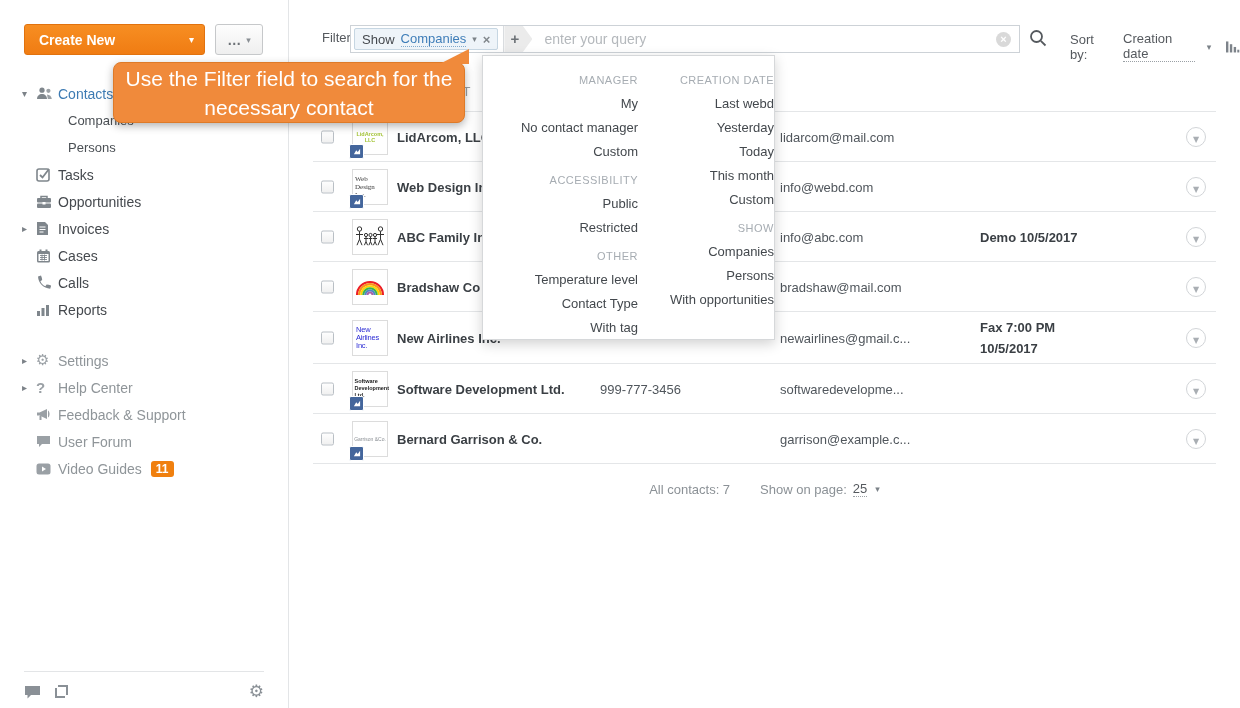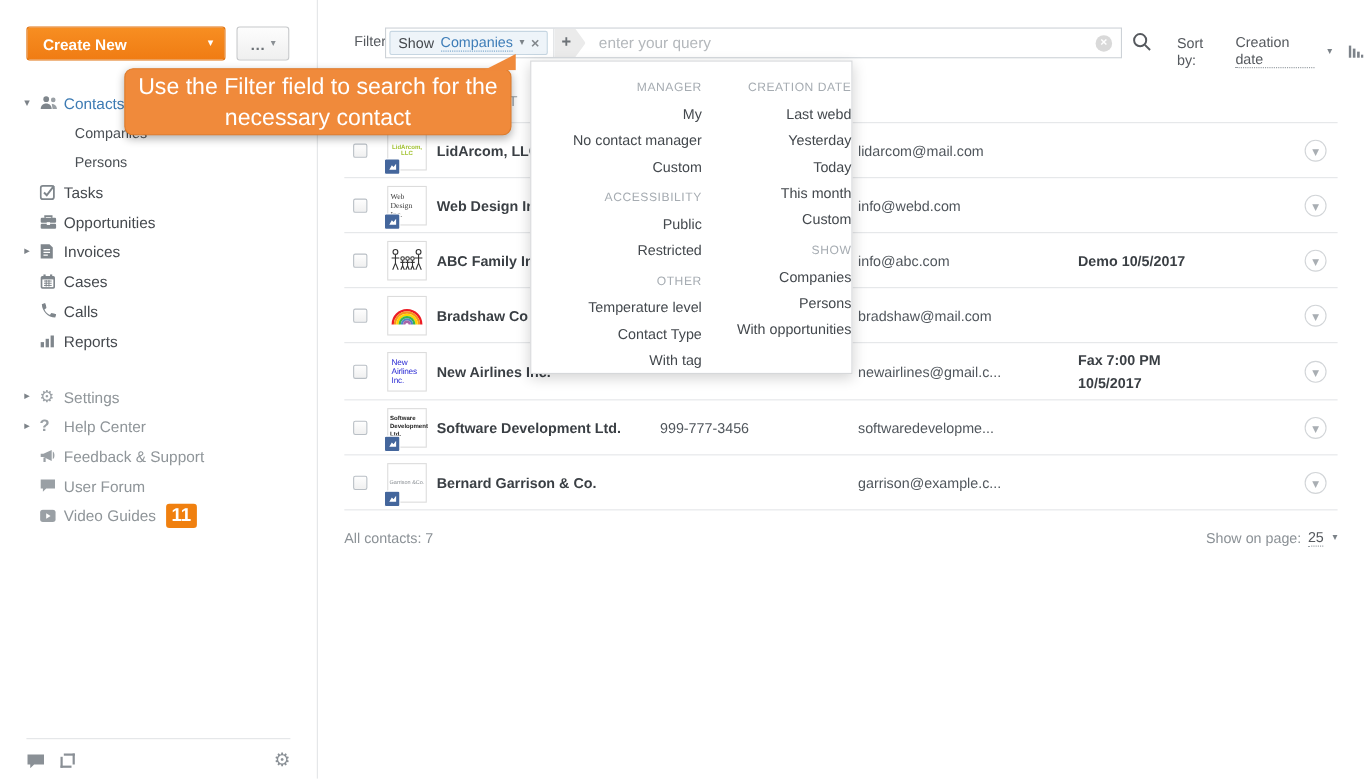--- a/index.html
+++ b/index.html
@@ -21,21 +21,21 @@
   .nav{position:absolute;left:0;top:80px;width:288px;}
   .nav-item{position:relative;height:27px;display:flex;align-items:center;cursor:pointer;}
   .nav-item .caret{width:14px;margin-left:22px;font-size:10px;color:#7c8288;text-align:left;}
   .nav-item .nicon{width:20px;display:flex;align-items:center;justify-content:flex-start;}
   .nav-item .nlabel{font-size:14px;color:#45494e;margin-left:2px;white-space:nowrap;}
   .nav-item.sub .nlabel{font-size:13px;color:#4a4f54;margin-left:0;}
   .nav-item.sub{padding-left:68px;}
   .nav-item.active .nlabel{color:#3d7bb3;}
   .nav-item.dim .nlabel{color:#8f9599;}
   .gap{height:24px;}
-  .badge{background:#f0800f;color:#fff;font-size:17px;font-weight:bold;border-radius:3px;padding:1px 5px;margin-left:9px;}
+  .badge{background:#f0800f;color:#fff;font-size:12px;font-weight:bold;border-radius:3px;padding:1px 5px;margin-left:9px;}
   .qmark{font-size:15px;font-weight:bold;color:#9aa0a5;width:16px;display:inline-block;}
   .side-foot{position:absolute;left:24px;bottom:8px;width:240px;border-top:1px solid #e3e5e7;padding-top:11px;
     display:flex;align-items:center;gap:14px;}
   .side-foot .spacer{flex:1;}
   .expand-ic{position:relative;width:13px;height:13px;display:inline-block;}
   .expand-ic:before{content:"";position:absolute;right:0;top:0;width:8px;height:8px;border-top:2px solid #8a9096;border-right:2px solid #8a9096;}
   .expand-ic:after{content:"";position:absolute;left:0;bottom:0;width:8px;height:8px;border-bottom:2px solid #8a9096;border-left:2px solid #8a9096;}
   .gear{font-size:17px;color:#8a9096;line-height:1;}
 
   
@@ -99,21 +99,21 @@
     border-radius:50%;box-sizing:border-box;text-align:center;cursor:pointer;}
   .rowarrow span{font-size:8px;color:#a9aeb3;line-height:18px;}
   
   .lg-lidarcom{font-size:5.5px;font-weight:bold;color:#a4c436;text-align:center;}
   .lg-webdesign{font-family:"Liberation Serif","DejaVu Serif",serif;font-size:7px;color:#3c3c3c;text-align:left;line-height:8px;width:100%;padding-left:2px;}
   .lg-newair{font-size:7.5px;font-weight:normal;color:#2c2cd4;line-height:8px;text-align:left;width:100%;padding-left:3px;letter-spacing:-0.2px;}
   .lg-softdev{font-size:5.5px;font-weight:bold;color:#222;line-height:7px;text-align:left;width:100%;padding-left:3px;}
   .lg-garrison{font-size:5px;color:#8a8f94;text-align:center;}
 
   
-  .list-foot{position:absolute;left:313px;top:481px;width:903px;display:flex;justify-content:space-between;align-items:center;
+  .list-foot{position:absolute;left:313px;top:481px;width:903px;display:flex;justify-content:center;align-items:center;
     gap:30px;font-size:13px;color:#8b9196;}
   .psize{color:#55595e;border-bottom:1px dotted #9aa0a5;cursor:pointer;}
   .pcar{font-size:9px;color:#7b8288;margin-left:2px;}
   .pagewrap{display:flex;align-items:center;gap:6px;}
 </style>
 </head>
 <body>
 
 <div class="stage">
 

